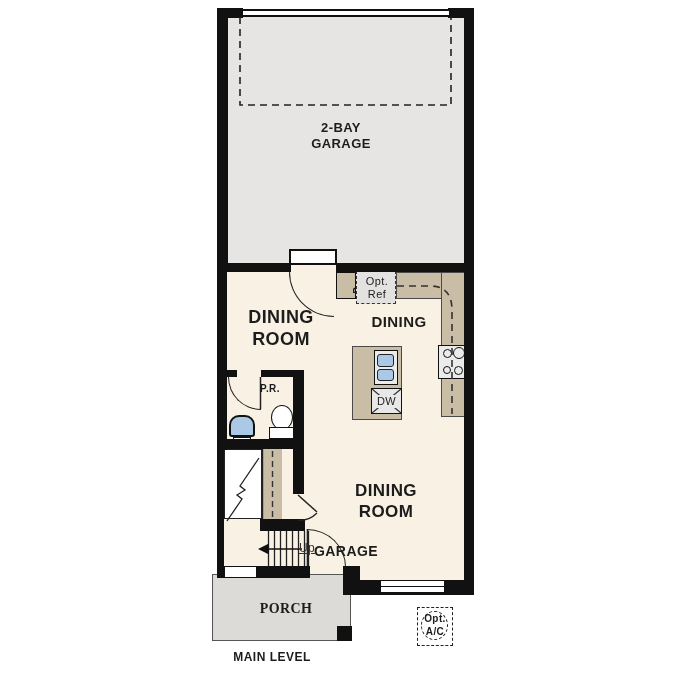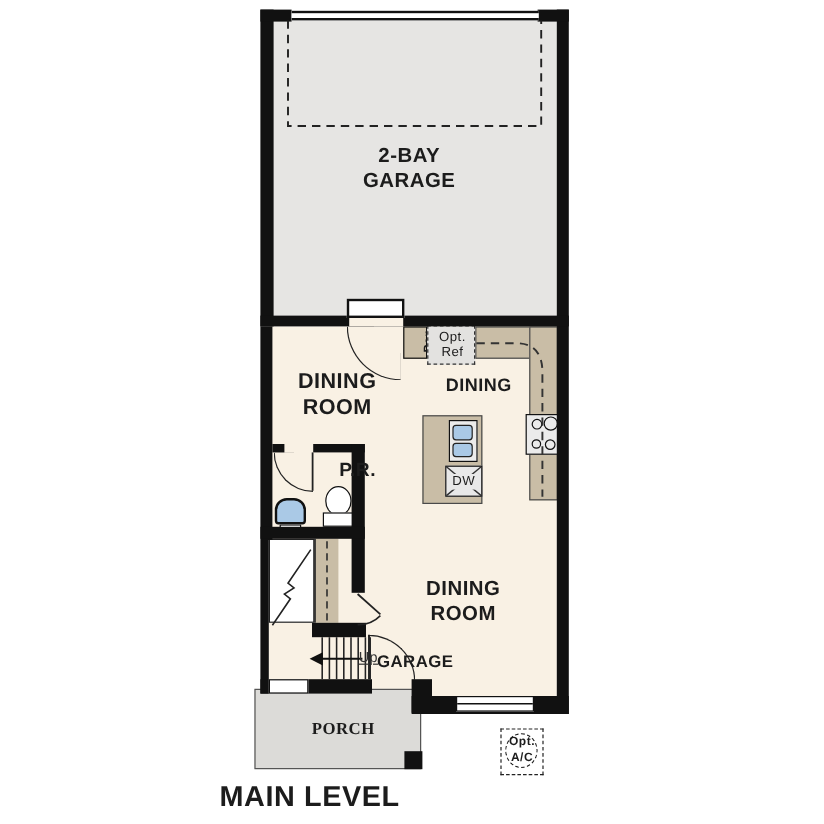--- a/index.html
+++ b/index.html
@@ -112,26 +112,26 @@
     <path d="M307.5 529 V566" stroke="#222" stroke-width="1.6" fill="none"></path>
     <g>
       <path d="M372 389 L401 413" stroke="#333" stroke-width="1.2"></path>
       <path d="M401 389 L372 413" stroke="#333" stroke-width="1.2"></path>
     </g>
     <path d="M381 586.5 H444" stroke="#111" stroke-width="1.2"></path>
   </svg>
 
   <div class="lbl" style="left:386.5px;top:395px;font-size:11px;font-weight:400;background:#e8e8e8;padding:0 2px;">DW</div>
 
-  <div class="lbl" style="left:341px;top:120px;font-size:17px;">2-BAY
+  <div class="lbl" style="left:341px;top:120px;font-size:13px;">2-BAY
 GARAGE</div>
   <div class="lbl" style="left:281px;top:307px;font-size:18px;">DINING
 ROOM</div>
   <div class="lbl" style="left:399px;top:313px;font-size:15px;">DINING</div>
-  <div class="lbl" style="left:298px;top:383px;font-size:16px;">P.R.</div>
+  <div class="lbl" style="left:270px;top:383px;font-size:10px;">P.R.</div>
   <div class="lbl" style="left:386px;top:481px;font-size:17px;">DINING
 ROOM</div>
   <div class="lbl" style="left:307px;top:541px;font-size:12px;font-weight:400;color:#333;text-decoration:underline;">Up</div>
   <div class="lbl" style="left:346px;top:543px;font-size:14px;">GARAGE</div>
   <div class="lbl" style="left:286px;top:600px;font-size:14px;font-family:Liberation Serif, serif;">PORCH</div>
-  <div class="lbl" style="left:258px;top:650px;font-size:24px;letter-spacing:.5px;text-align:right;">MAIN LEVEL</div>
+  <div class="lbl" style="left:272px;top:650px;font-size:12px;letter-spacing:.5px;text-align:right;">MAIN LEVEL</div>
 
 </div>
 
 </body></html>

